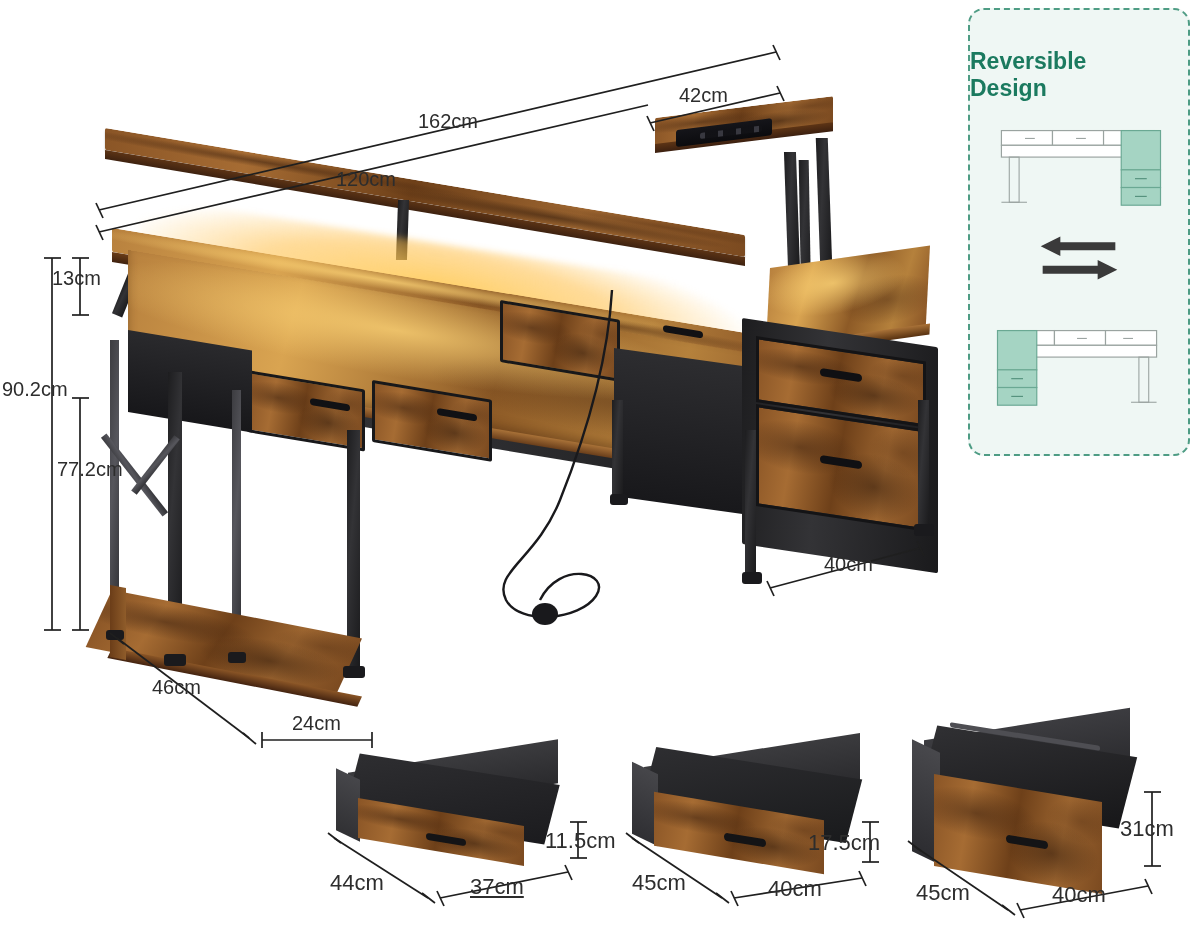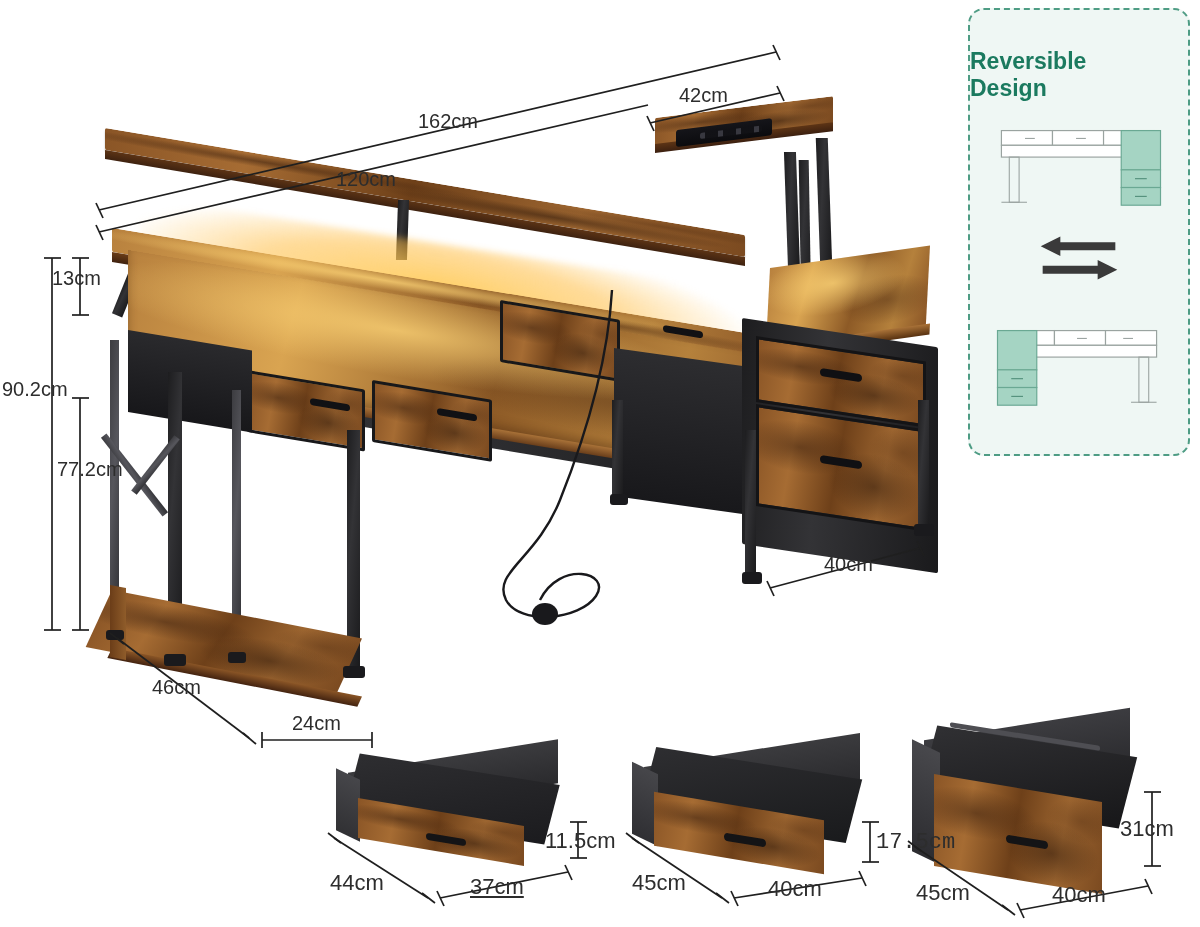--- a/index.html
+++ b/index.html
@@ -322,21 +322,21 @@
   <div class="dim" style="left:152px; top:676px;">46cm</div>
   <div class="dim" style="left:292px; top:712px;">24cm</div>
   <div class="dim" style="left:824px; top:553px;">40cm</div>
 
   <div class="dim sm" style="left:330px; top:870px;">44cm</div>
   <div class="dim sm" style="left:470px; top:874px;text-decoration:underline;">37cm</div>
   <div class="dim sm" style="left:545px; top:828px;">11.5cm</div>
 
   <div class="dim sm" style="left:632px; top:870px;">45cm</div>
   <div class="dim sm" style="left:768px; top:876px;">40cm</div>
-  <div class="dim sm" style="left:876px; top:830px;font-family:Liberation Mono, monospace;">17.5cm</div>
+  <div class="dim sm" style="left:808px; top:830px;">17.5cm</div>
 
   <div class="dim sm" style="left:916px; top:880px;">45cm</div>
   <div class="dim sm" style="left:1052px; top:882px;">40cm</div>
   <div class="dim sm" style="left:1120px; top:816px;">31cm</div>
 
   <div class="rev-panel">
     <div class="rev-title">
       <span>Reversible</span><br>
       <span>Design</span>
     </div>

